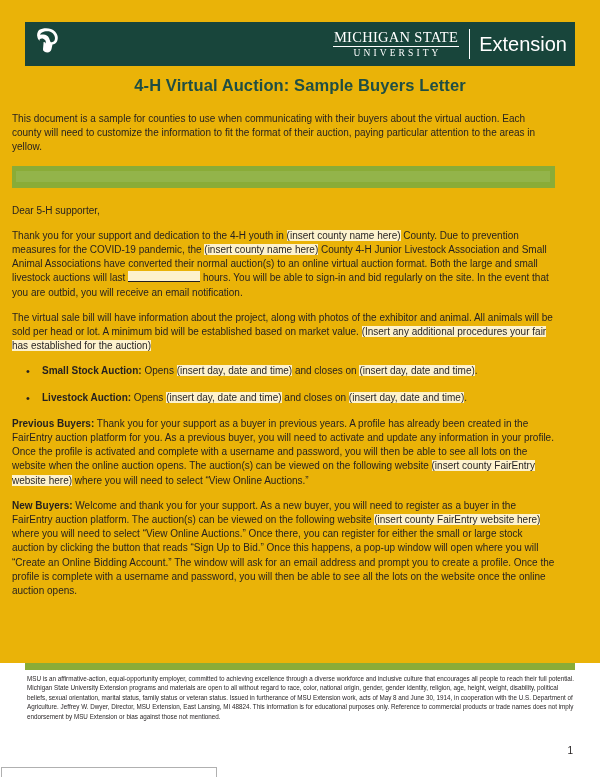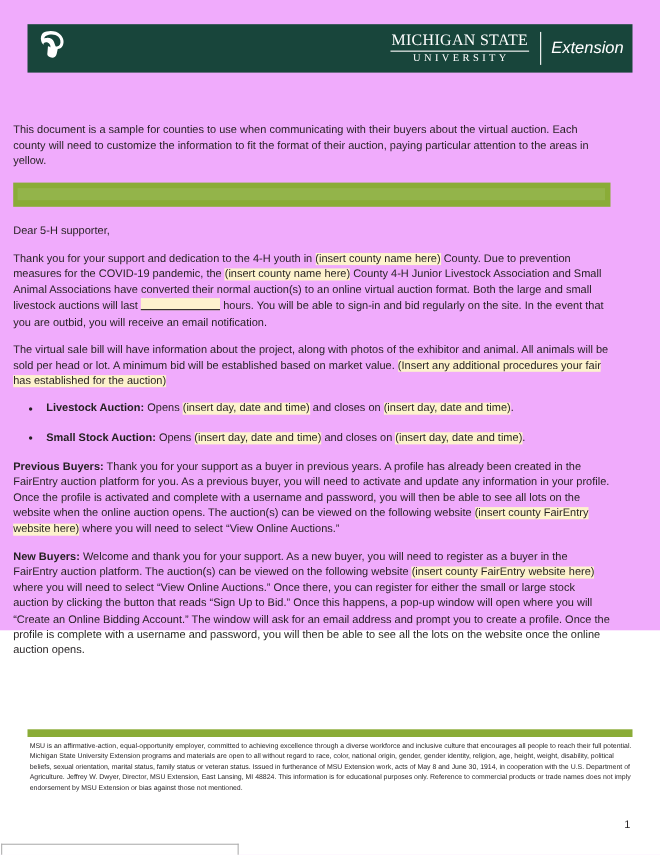--- a/index.html
+++ b/index.html
@@ -13,22 +13,22 @@
     position: relative;
     font-family: "Liberation Sans", sans-serif;
     color: #231f20;
     overflow: hidden;
   }
 
   .page {
     position: absolute;
     left: 0; top: 0;
     width: 600px;
-    height: 573px;
-    background: #f0abfc;
+    height: 663px;
+    background: #eab308;
   }
 
   
   .header-band {
     position: absolute;
     left: 25px;
     top: 22px;
     width: 550px;
     height: 44px;
     background: #18453b;
@@ -82,26 +82,25 @@
     padding-left: 3px;
   }
   .wordmark-divider {
     width: 1px;
     height: 30px;
     background: #ffffff;
     margin: 0 9px 0 10px;
   }
   .ext-word {
     color: #ffffff;
-    font-size: 15px;
+    font-size: 20px;
     font-weight: 400;
     line-height: 22px;
     white-space: nowrap;
     font-family: "Liberation Sans", sans-serif;
-    font-style: italic;
   }
 
   
   .doc-title {
     position: absolute;
     left: 25px;
     top: 76px;
     width: 550px;
     text-align: center;
     font-size: 16.5px;
@@ -236,37 +235,38 @@
       <div class="msu-lockup">
         <div class="msu-line-top">MICHIGAN STATE</div>
         <div class="msu-rule"></div>
         <div class="msu-line-bottom">UNIVERSITY</div>
       </div>
       <div class="wordmark-divider"></div>
       <div class="ext-word">Extension</div>
     </div>
   </div>
 
+  <div class="doc-title">4-H Virtual Auction: Sample Buyers Letter</div>
 
   <div class="content">
 
     <p>This document is a sample for counties to use when communicating with their buyers about the virtual auction. Each county will need to customize the information to fit the format of their auction, paying particular attention to the areas in yellow.</p>
 
     <div class="green-bar"></div>
 
     <p>Dear 5-H supporter,</p>
 
     <p><span>Thank you for your support and dedication to the 4-H youth in </span><span class="hl">(insert county name here)</span><span> County. Due to prevention measures for the COVID-19 pandemic, the </span><span class="hl">(insert county name here)</span><span> County 4-H Junior Livestock Association and Small Animal Associations have converted their normal auction(s) to an online virtual auction format. Both the large and small livestock auctions will last </span><span class="blank-line"></span><span> hours. You will be able to sign-in and bid regularly on the site. In the event that you are outbid, you will receive an email notification.</span></p>
 
     <p><span>The virtual sale bill will have information about the project, along with photos of the exhibitor and animal. All animals will be sold per head or lot. A minimum bid will be established based on market value. </span><span class="hl">(Insert any additional procedures your fair has established for the auction)</span></p>
 
 
     <ul class="auction-list">
+      <li><b>Small Stock Auction:</b><span> Opens </span><span class="hl">(insert day, date and time)</span><span> and closes on </span><span class="hl">(insert day, date and time)</span><span>.</span></li>
       <li><b>Livestock Auction:</b><span> Opens </span><span class="hl">(insert day, date and time)</span><span> and closes on </span><span class="hl">(insert day, date and time)</span><span>.</span></li>
-      <li><b>Small Stock Auction:</b><span> Opens </span><span class="hl">(insert day, date and time)</span><span> and closes on </span><span class="hl">(insert day, date and time)</span><span>.</span></li>
     </ul>
 
     <p><b>Previous Buyers:</b><span> Thank you for your support as a buyer in previous years. A profile has already been created in the FairEntry auction platform for you. As a previous buyer, you will need to activate and update any information in your profile. Once the profile is activated and complete with a username and password, you will then be able to see all lots on the website when the online auction opens. The auction(s) can be viewed on the following website </span><span class="hl">(insert county FairEntry website here)</span><span> where you will need to select “View Online Auctions.”</span></p>
 
     <p><b>New Buyers:</b><span> Welcome and thank you for your support. As a new buyer, you will need to register as a buyer in the FairEntry auction platform. The auction(s) can be viewed on the following website </span><span class="hl">(insert county FairEntry website here)</span><span> where you will need to select “View Online Auctions.” Once there, you can register for either the small or large stock auction by clicking the button that reads “Sign Up to Bid.” Once this happens, a pop-up window will open where you will “Create an Online Bidding Account.” The window will ask for an email address and prompt you to create a profile. Once the profile is complete with a username and password, you will then be able to see all the lots on the website once the online auction opens.</span></p>
 
 
   </div>
 
   <div class="footer-rule"></div>

